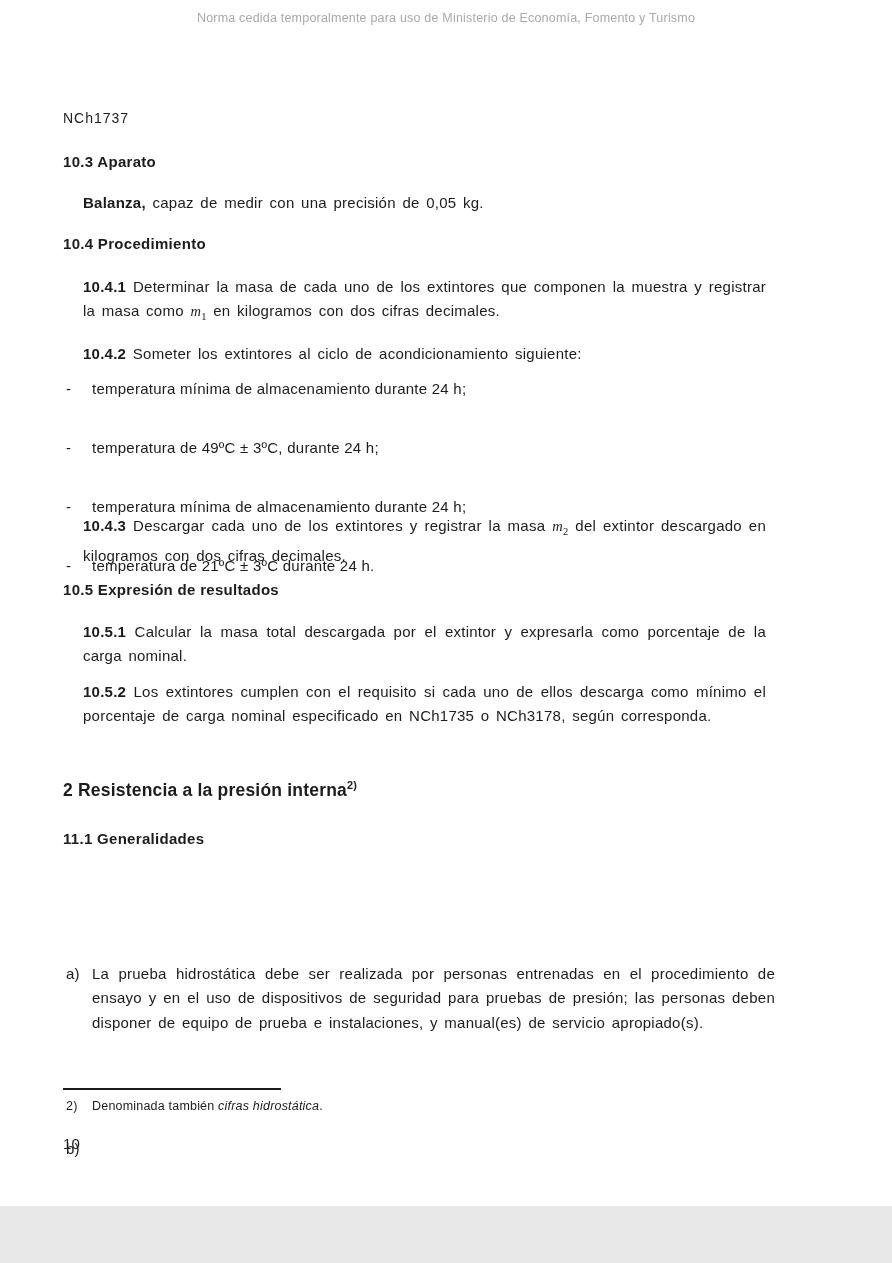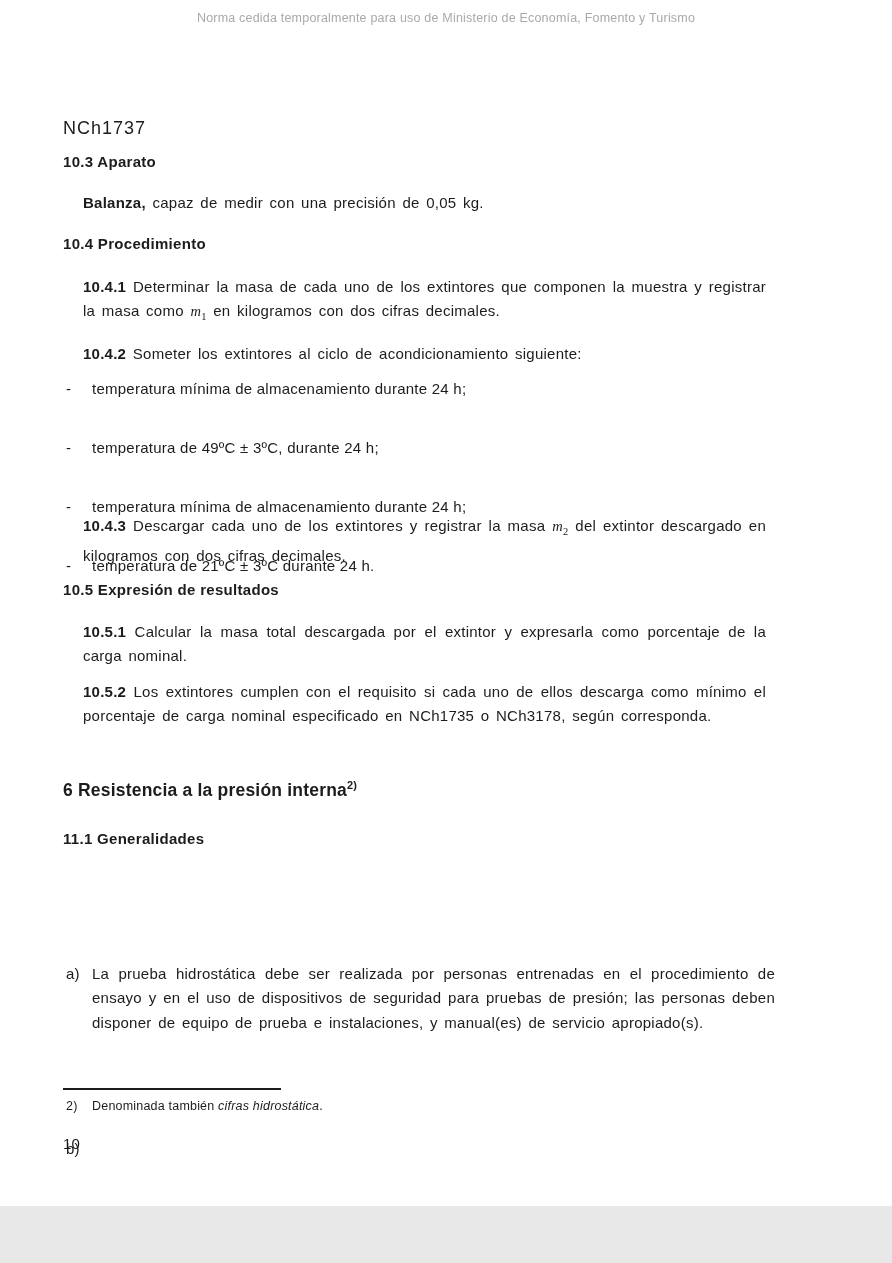--- a/index.html
+++ b/index.html
@@ -14,21 +14,21 @@
     font-size: 15px;
     letter-spacing: 0.25px;
     overflow: hidden;
   }
   .abs { position: absolute; left: 63px; width: 683px; }
   .watermark {
     position: absolute; top: 11px; left: 0; width: 892px;
     text-align: center; font-size: 12.5px; color: #a9a9a9;
     letter-spacing: 0.2px;
   }
-  .doc-code { top: 110px; font-size: 18px; letter-spacing: 1px; margin-top: 8px; }
+  .doc-code { top: 110px; font-size: 14px; letter-spacing: 1px; }
   .h2 { font-weight: bold; font-size: 15px; letter-spacing: 0.3px; }
   .h1 { font-weight: bold; font-size: 17.5px; letter-spacing: 0.2px; }
   .h1 sup { font-size: 11px; font-weight: bold; }
   .para {
     line-height: 24px;
     text-align: justify;
     word-spacing: 2.2px;
     margin-left: 20px;
   }
   .para .num { font-weight: bold; }
@@ -100,21 +100,21 @@
 
   <div class="abs para" style="top:620px;">
     <span class="num">10.5.1</span><span> Calcular la masa total descargada por el extintor y expresarla como porcentaje de la carga nominal.</span>
   </div>
 
   <div class="abs para" style="top:680px;">
     <span class="num">10.5.2</span><span> Los extintores cumplen con el requisito si cada uno de ellos descarga como mínimo el porcentaje de carga nominal especificado en NCh1735 o NCh3178, según corresponda.</span>
   </div>
 
   <div class="abs h1" style="top:779px;">
-    <span>6 Resistencia a la presión interna</span><sup>2)</sup>
+    <span>2 Resistencia a la presión interna</span><sup>2)</sup>
   </div>
 
   <div class="abs h2" style="top:830px;">11.1 Generalidades</div>
 
   <div class="abs letter-item" style="top:866px;">
     <span class="label">a)</span><span>La prueba hidrostática debe ser realizada por personas entrenadas en el procedimiento de ensayo y en el uso de dispositivos de seguridad para pruebas de presión; las personas deben disponer de equipo de prueba e instalaciones, y manual(es) de servicio apropiado(s).</span>
   </div>
 
   <div class="abs letter-item" style="top:968px;">
     <span class="label">b)</span>

